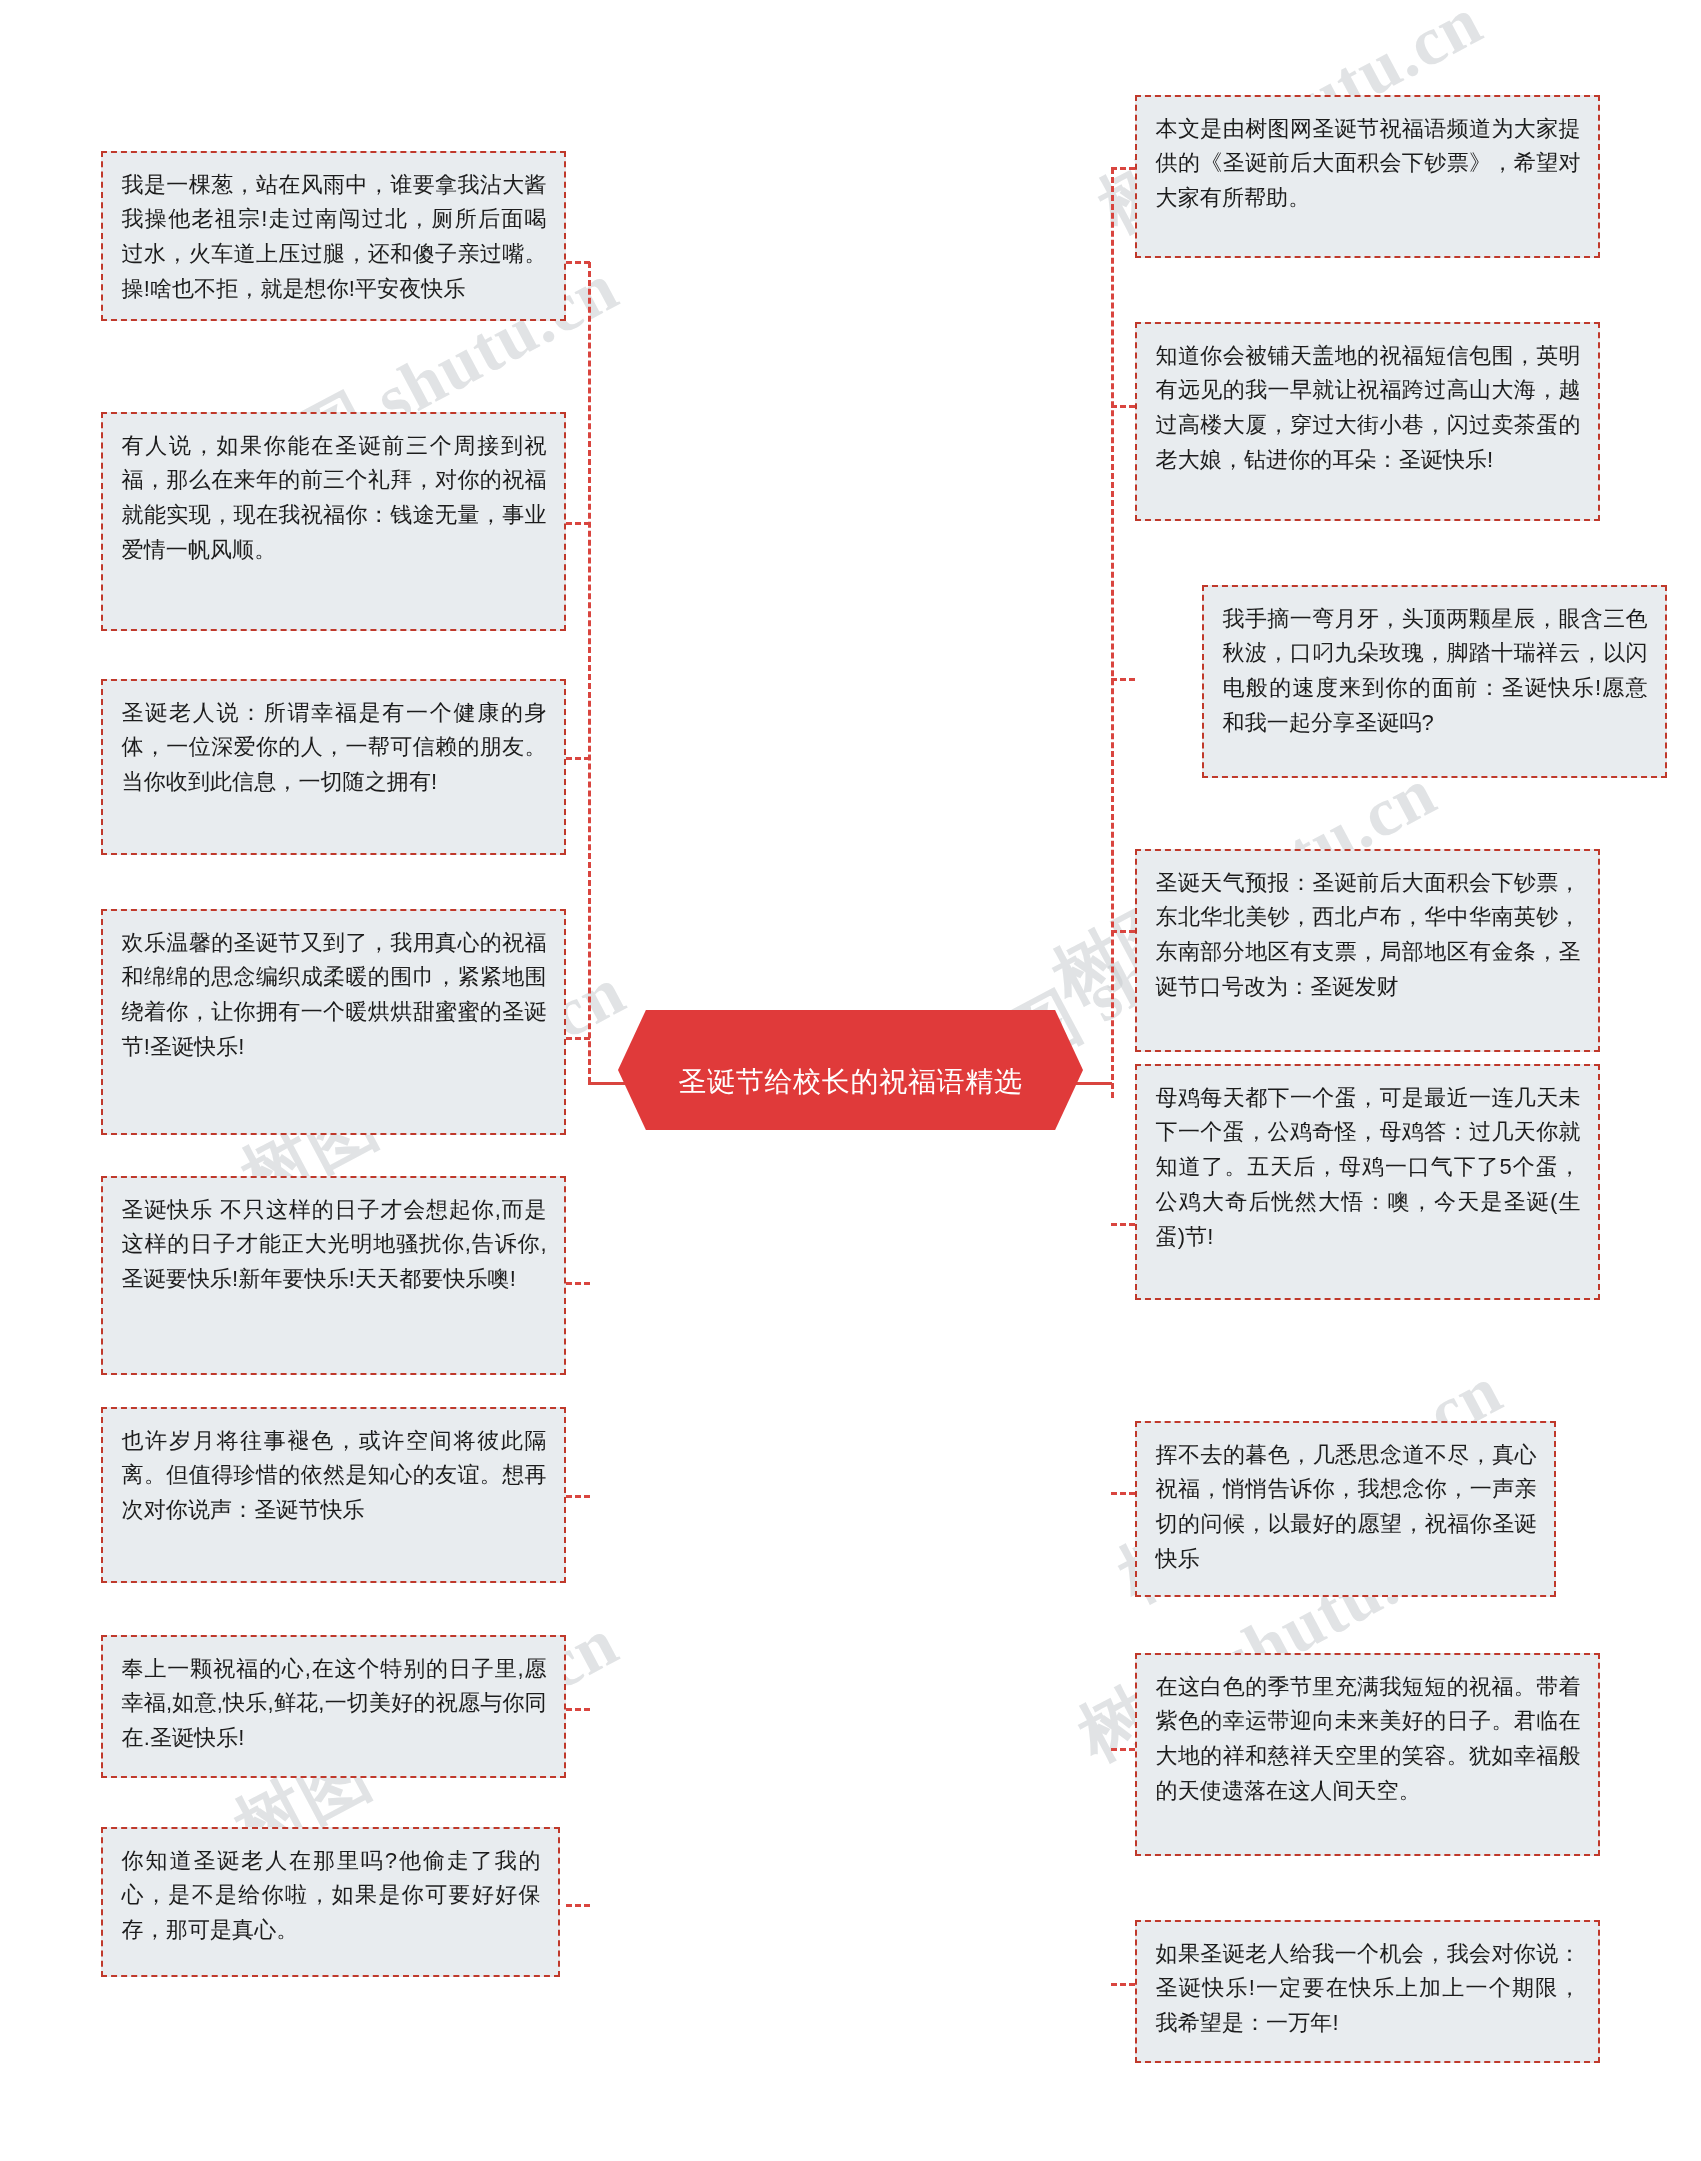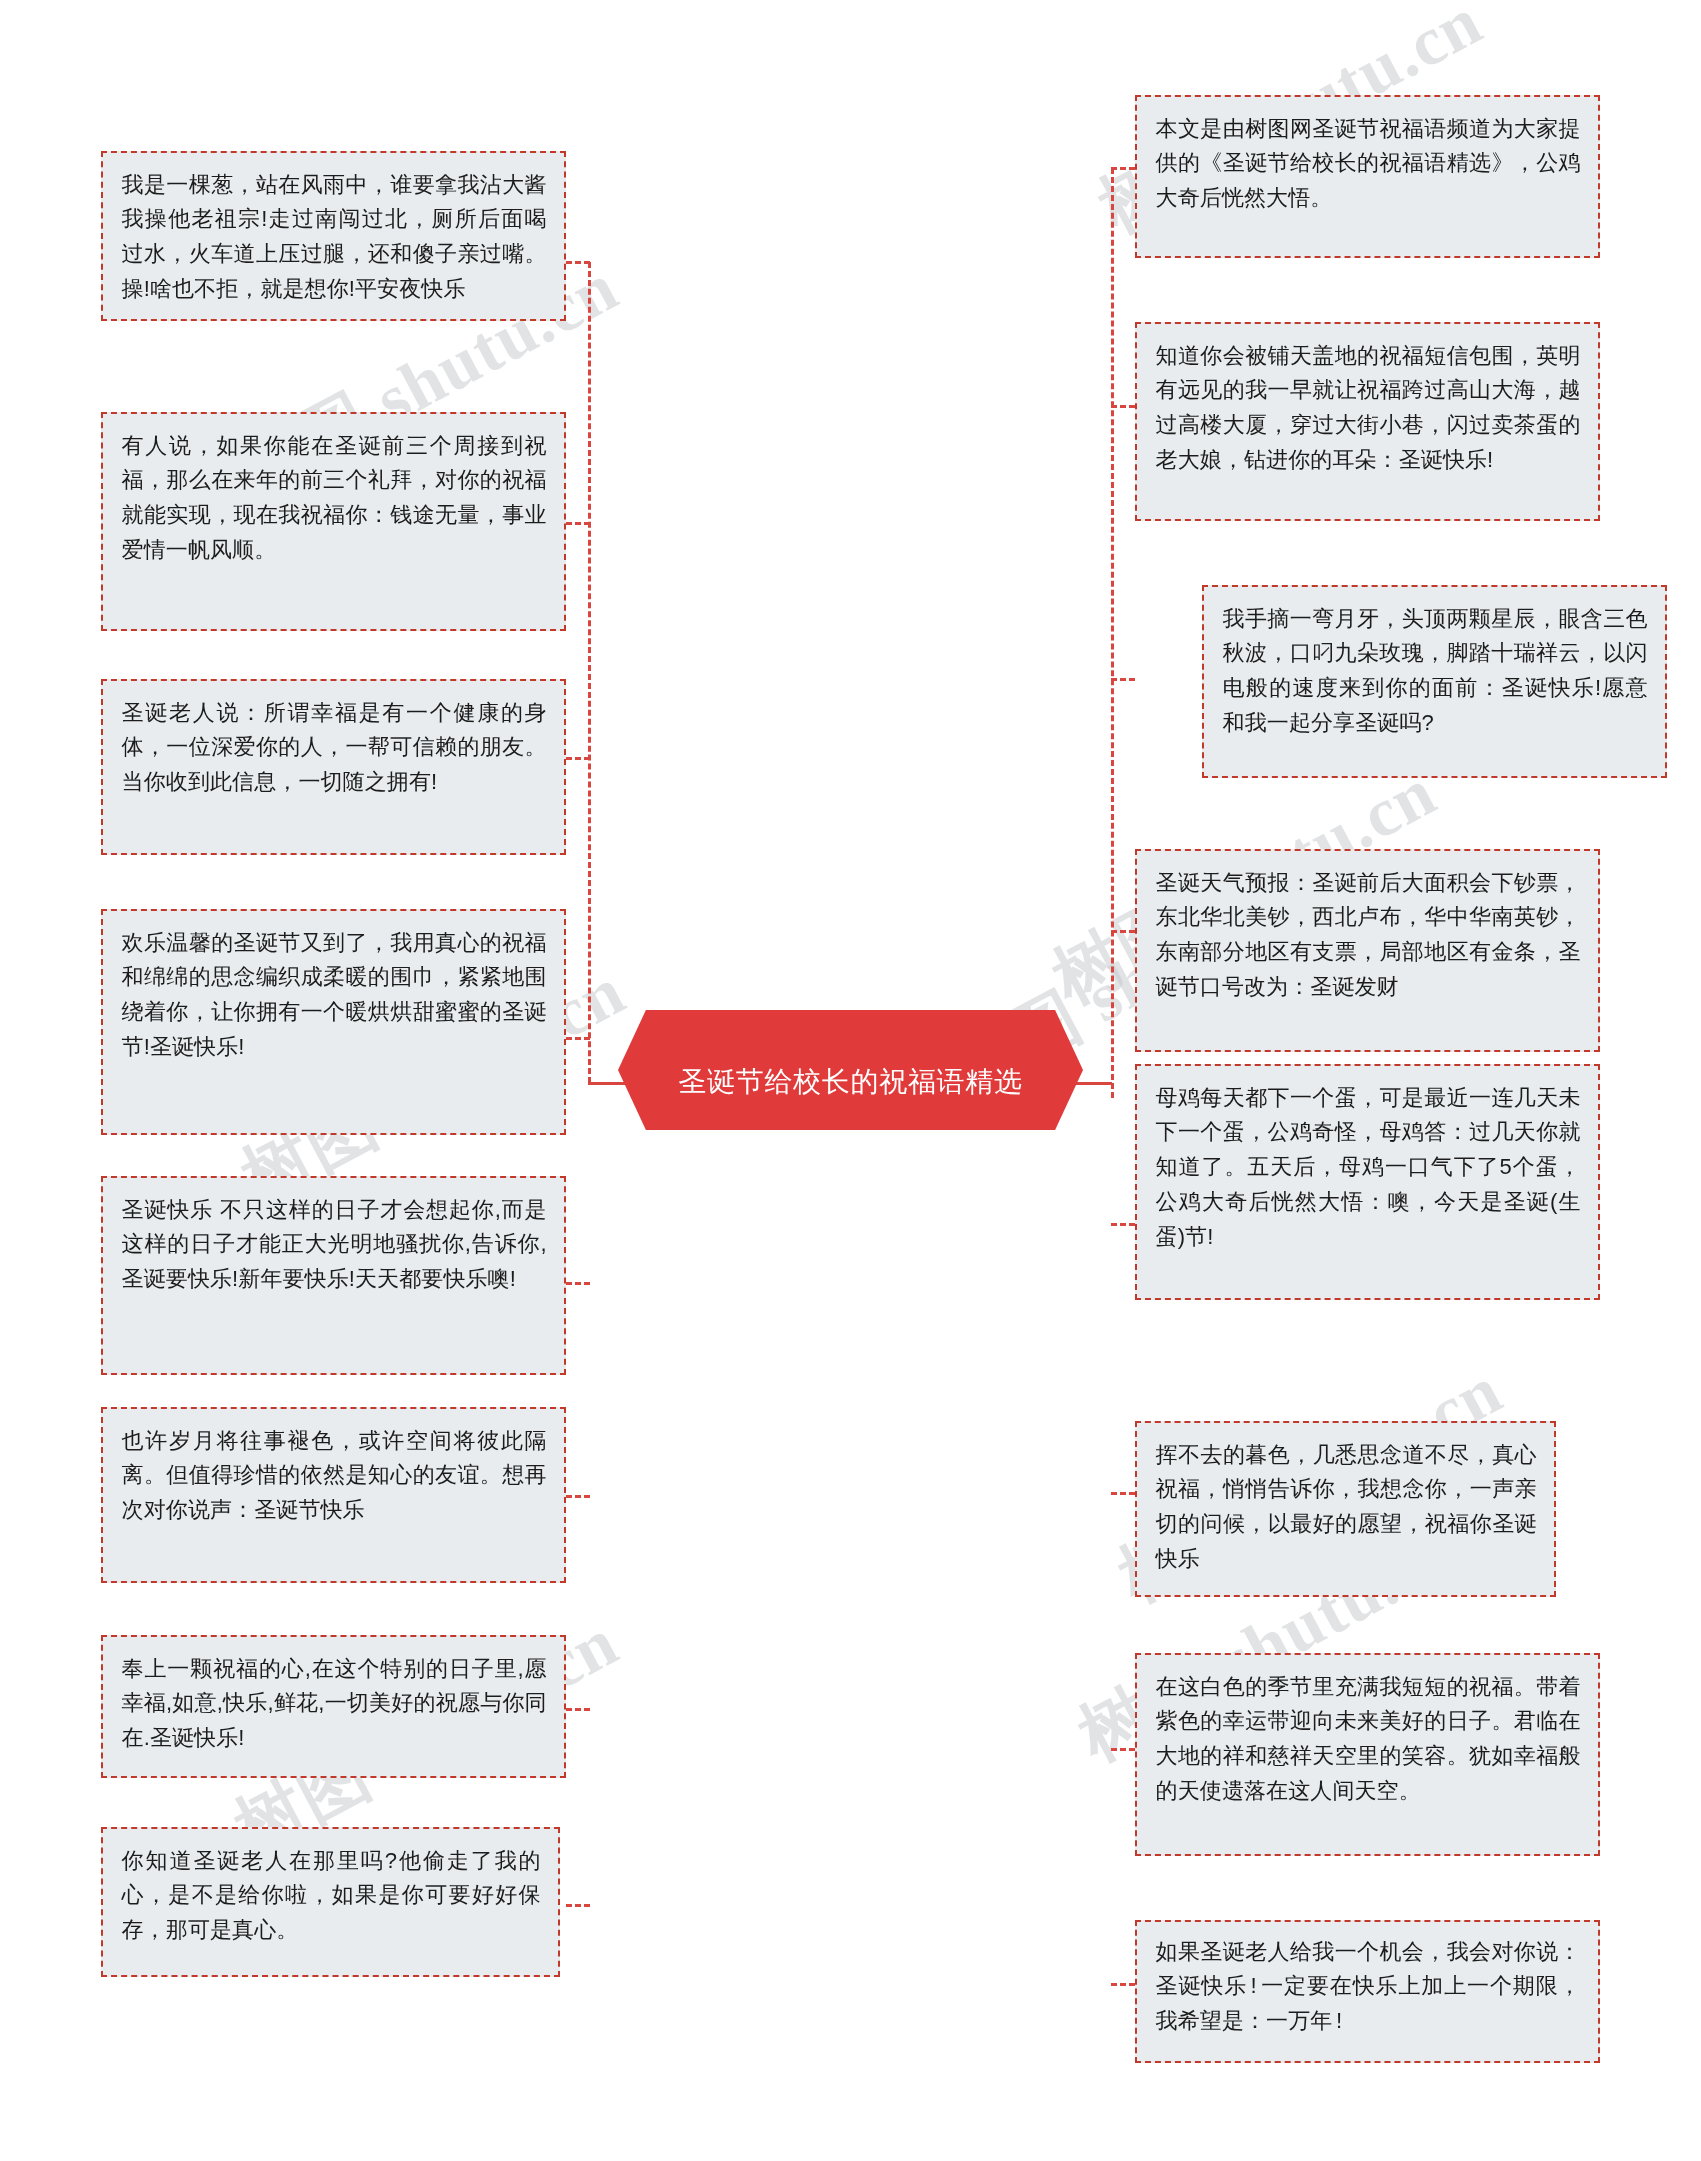--- a/index.html
+++ b/index.html
@@ -153,30 +153,30 @@
 
   <div class="node" style="left:101px; top:1635px; width:465px; height:143px;">奉上一颗祝福的心,在这个特别的日子里,愿幸福,如意,快乐,鲜花,一切美好的祝愿与你同在.圣诞快乐!</div>
 
   <div class="node" style="left:101px; top:1827px; width:459px; height:150px;">你知道圣诞老人在那里吗?他偷走了我的心，是不是给你啦，如果是你可要好好保存，那可是真心。</div>
 
   <div class="root">
     <div class="root-shape"></div>
     <div class="root-label">圣诞节给校长的祝福语精选</div>
   </div>
 
-  <div class="node" style="left:1135px; top:95px; width:465px; height:163px;">本文是由树图网圣诞节祝福语频道为大家提供的《圣诞节给校长的祝福语精选》，公鸡大奇后恍然大悟。</div>
+  <div class="node" style="left:1135px; top:95px; width:465px; height:163px;">本文是由树图网圣诞节祝福语频道为大家提供的《圣诞前后大面积会下钞票》，希望对大家有所帮助。</div>
 
   <div class="node" style="left:1135px; top:322px; width:465px; height:199px;">知道你会被铺天盖地的祝福短信包围，英明有远见的我一早就让祝福跨过高山大海，越过高楼大厦，穿过大街小巷，闪过卖茶蛋的老大娘，钻进你的耳朵：圣诞快乐!</div>
 
   <div class="node" style="left:1202px; top:585px; width:465px; height:193px;">我手摘一弯月牙，头顶两颗星辰，眼含三色秋波，口叼九朵玫瑰，脚踏十瑞祥云，以闪电般的速度来到你的面前：圣诞快乐!愿意和我一起分享圣诞吗?</div>
 
   <div class="node" style="left:1135px; top:849px; width:465px; height:203px;">圣诞天气预报：圣诞前后大面积会下钞票，东北华北美钞，西北卢布，华中华南英钞，东南部分地区有支票，局部地区有金条，圣诞节口号改为：圣诞发财</div>
 
   <div class="node" style="left:1135px; top:1064px; width:465px; height:236px;">母鸡每天都下一个蛋，可是最近一连几天未下一个蛋，公鸡奇怪，母鸡答：过几天你就知道了。五天后，母鸡一口气下了5个蛋，公鸡大奇后恍然大悟：噢，今天是圣诞(生蛋)节!</div>
 
   <div class="node" style="left:1135px; top:1421px; width:421px; height:176px;">挥不去的暮色，几悉思念道不尽，真心祝福，悄悄告诉你，我想念你，一声亲切的问候，以最好的愿望，祝福你圣诞快乐</div>
 
   <div class="node" style="left:1135px; top:1653px; width:465px; height:203px;">在这白色的季节里充满我短短的祝福。带着紫色的幸运带迎向未来美好的日子。君临在大地的祥和慈祥天空里的笑容。犹如幸福般的天使遗落在这人间天空。</div>
 
-  <div class="node" style="left:1135px; top:1920px; width:465px; height:143px;font-family:Liberation Mono, monospace;">如果圣诞老人给我一个机会，我会对你说：圣诞快乐!一定要在快乐上加上一个期限，我希望是：一万年!</div>
+  <div class="node" style="left:1135px; top:1920px; width:465px; height:143px;">如果圣诞老人给我一个机会，我会对你说：圣诞快乐!一定要在快乐上加上一个期限，我希望是：一万年!</div>
 
 </div>
 
 
 </body></html>

